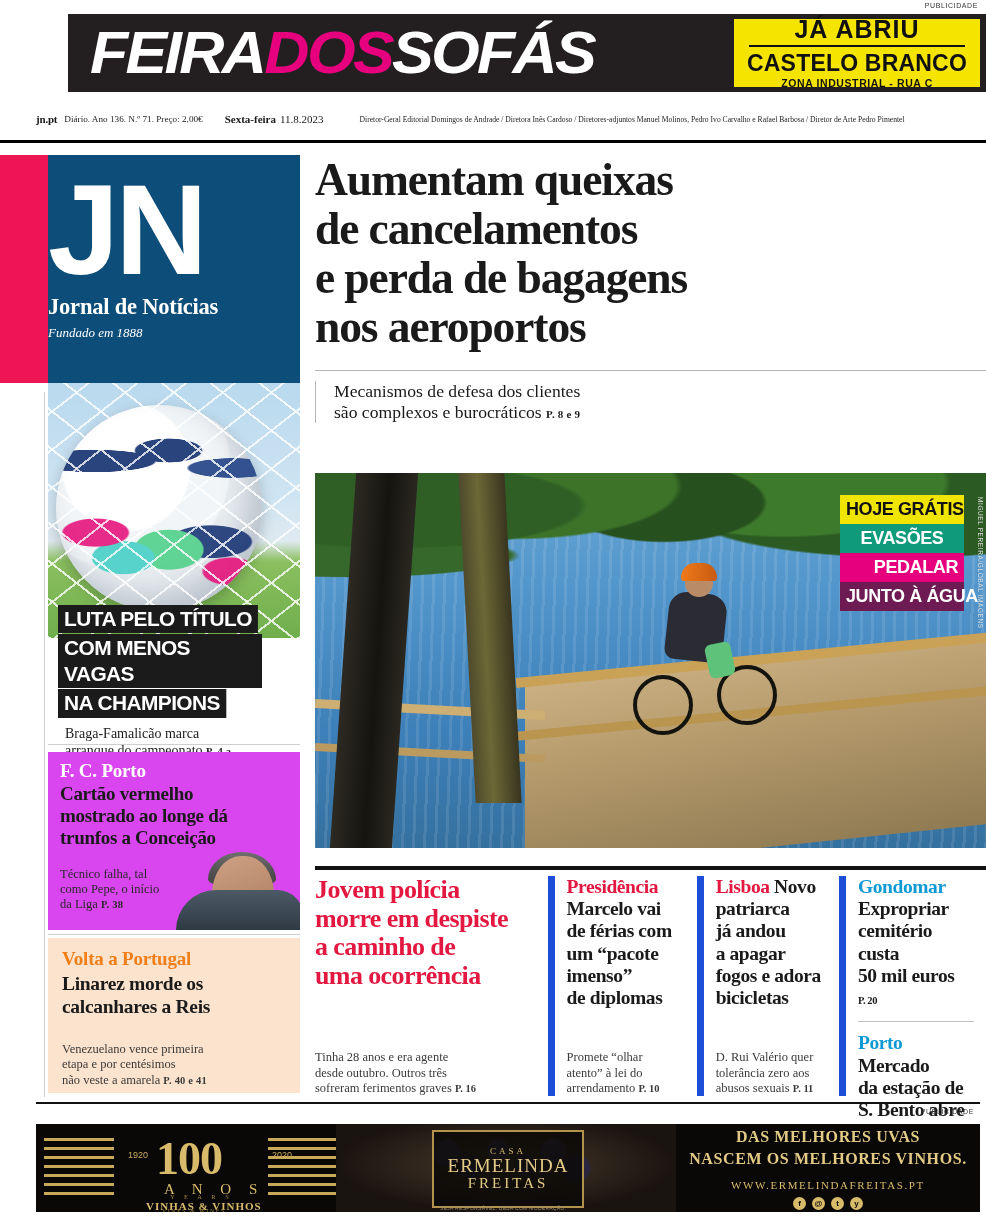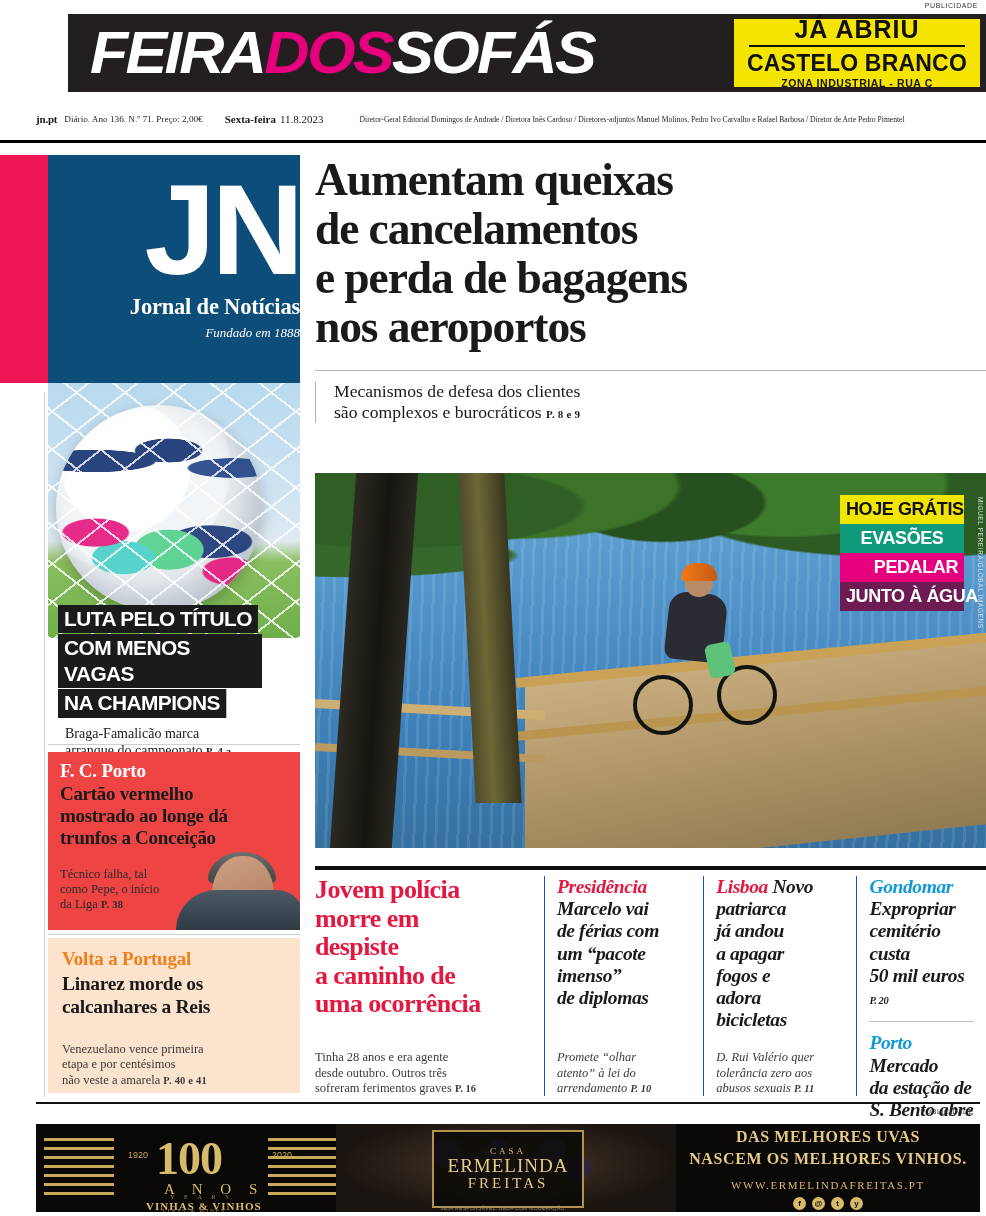--- a/index.html
+++ b/index.html
@@ -55,21 +55,21 @@
   .ib-credits { font-size: 7.6px; margin-left: 36px; color: #222; white-space: nowrap; }
 
   .rule-top { position: absolute; left: 0px; top: 140px; width: 986px; height: 3px; background: #000; }
 
   
   .leftcol { position: absolute; left: 0px; top: 155px; width: 300px; }
 
   .logo-row { position: relative; height: 228px; width: 300px; }
   .logo-pink { position: absolute; left: 0; top: 0; width: 48px; height: 228px; background: #ed1553; }
   .logo-blue { position: absolute; left: 48px; top: 0; width: 252px; height: 228px; background: #0d4d7a;
-               display: flex; flex-direction: column; align-items: flex-end; justify-content: flex-start; }
+               display: flex; flex-direction: column; align-items: flex-start; justify-content: flex-start; }
   .logo-jn { font-family: "Liberation Sans", sans-serif; font-weight: 700; color: #fff;
              font-size: 128px; line-height: .96; letter-spacing: -4px; margin-top: 14px; }
   .logo-name { font-family: "Liberation Serif", serif; font-weight: 700; color: #fff;
                font-size: 22.5px; letter-spacing: -.2px; margin-top: 2px; }
   .logo-sub { font-family: "Liberation Serif", serif; font-style: italic; color: #fff;
               font-size: 13px; margin-top: 5px; }
 
   
   .ball-wrap { position: relative; width: 252px; height: 255px; margin-left: 48px; overflow: hidden; }
   .sky { position: absolute; inset: 0; background:
@@ -118,21 +118,21 @@
   .champ-sub {
     background: #fff; display: block; padding: 5px 8px 6px 7px;
     font-family: "Liberation Serif", serif; font-size: 14px; line-height: 1.22; color: #1a1a1a;
     width: 184px; margin-top: 2px;
   }
   .pg { font-family: "Liberation Serif", serif; font-weight: 700; font-size: 10.5px; letter-spacing: .2px; }
 
   
   .porto {
     position: absolute; left: 48px; top: 752px; width: 252px; height: 178px;
-    background: #ef4444; overflow: hidden;
+    background: #d946ef; overflow: hidden;
   }
   .porto-kicker { font-family:"Liberation Serif",serif; font-weight:700; color:#fff;
                   font-size:19px; margin: 8px 0 0 12px; letter-spacing:-.2px; }
   .porto-head { font-family:"Liberation Serif",serif; font-weight:700; color:#1a1a1a;
                 font-size:19px; line-height:1.16; margin: 1px 0 0 12px; letter-spacing:-.3px; }
   .porto-sub { font-family:"Liberation Serif",serif; color:#2a2a2a; font-size:12.5px;
                line-height:1.2; margin: 18px 0 0 12px; width: 135px; }
   .coach {
     position: absolute; right: -4px; bottom: 0; width: 130px; height: 92px;
   }
@@ -231,23 +231,23 @@
   .bd3 { background:#e6007e; color:#fff; font-size:18px; text-align:right; }
   .bd4 { background:#6d1b52; color:#fff; font-size:18px; text-align:right; }
   .photocredit {
     position:absolute; right:2px; top:24px; color:#dcdcdc;
     font-family:"Liberation Sans", sans-serif; font-size:6.5px; letter-spacing:.6px;
     writing-mode: vertical-rl; text-orientation: mixed;
   }
 
   
   .grid-rule { position:absolute; left:315px; top:866px; width:671px; height:4px; background:#111; }
-  .grid { position:absolute; left:315px; top:876px; width:671px; height:220px; display:flex;gap:28px; }
+  .grid { position:absolute; left:315px; top:876px; width:671px; height:220px; display:flex; }
   .gcol { position:relative; padding-right:12px; }
-  .gcol + .gcol { border-left:1px solid #1d4ed8; padding-left:12px;font-style:italic; }
+  .gcol + .gcol { border-left:7px solid #1d4ed8; padding-left:12px; }
   .c1 { width:238px; } .c2 { width:152px; } .c3 { width:145px; } .c4 { width:150px; padding-left:12px; }
 
   .ghead-red { font-family:"Liberation Serif",serif; font-weight:700; color:#e3173f;
                font-size:26px; line-height:1.1; letter-spacing:-.6px; }
   .gkicker-red { font-family:"Liberation Serif",serif; font-weight:700; color:#e3173f; }
   .gkicker-blue { font-family:"Liberation Serif",serif; font-weight:700; color:#0f9ad6; }
   .ghead { font-family:"Liberation Serif",serif; font-weight:700; color:#1a1a1a;
            font-size:19.5px; line-height:1.14; letter-spacing:-.4px; }
   .gsub { position:absolute; bottom:0; left:0; font-family:"Liberation Serif",serif;
           font-size:12.5px; line-height:1.22; color:#3a3a3a; }

